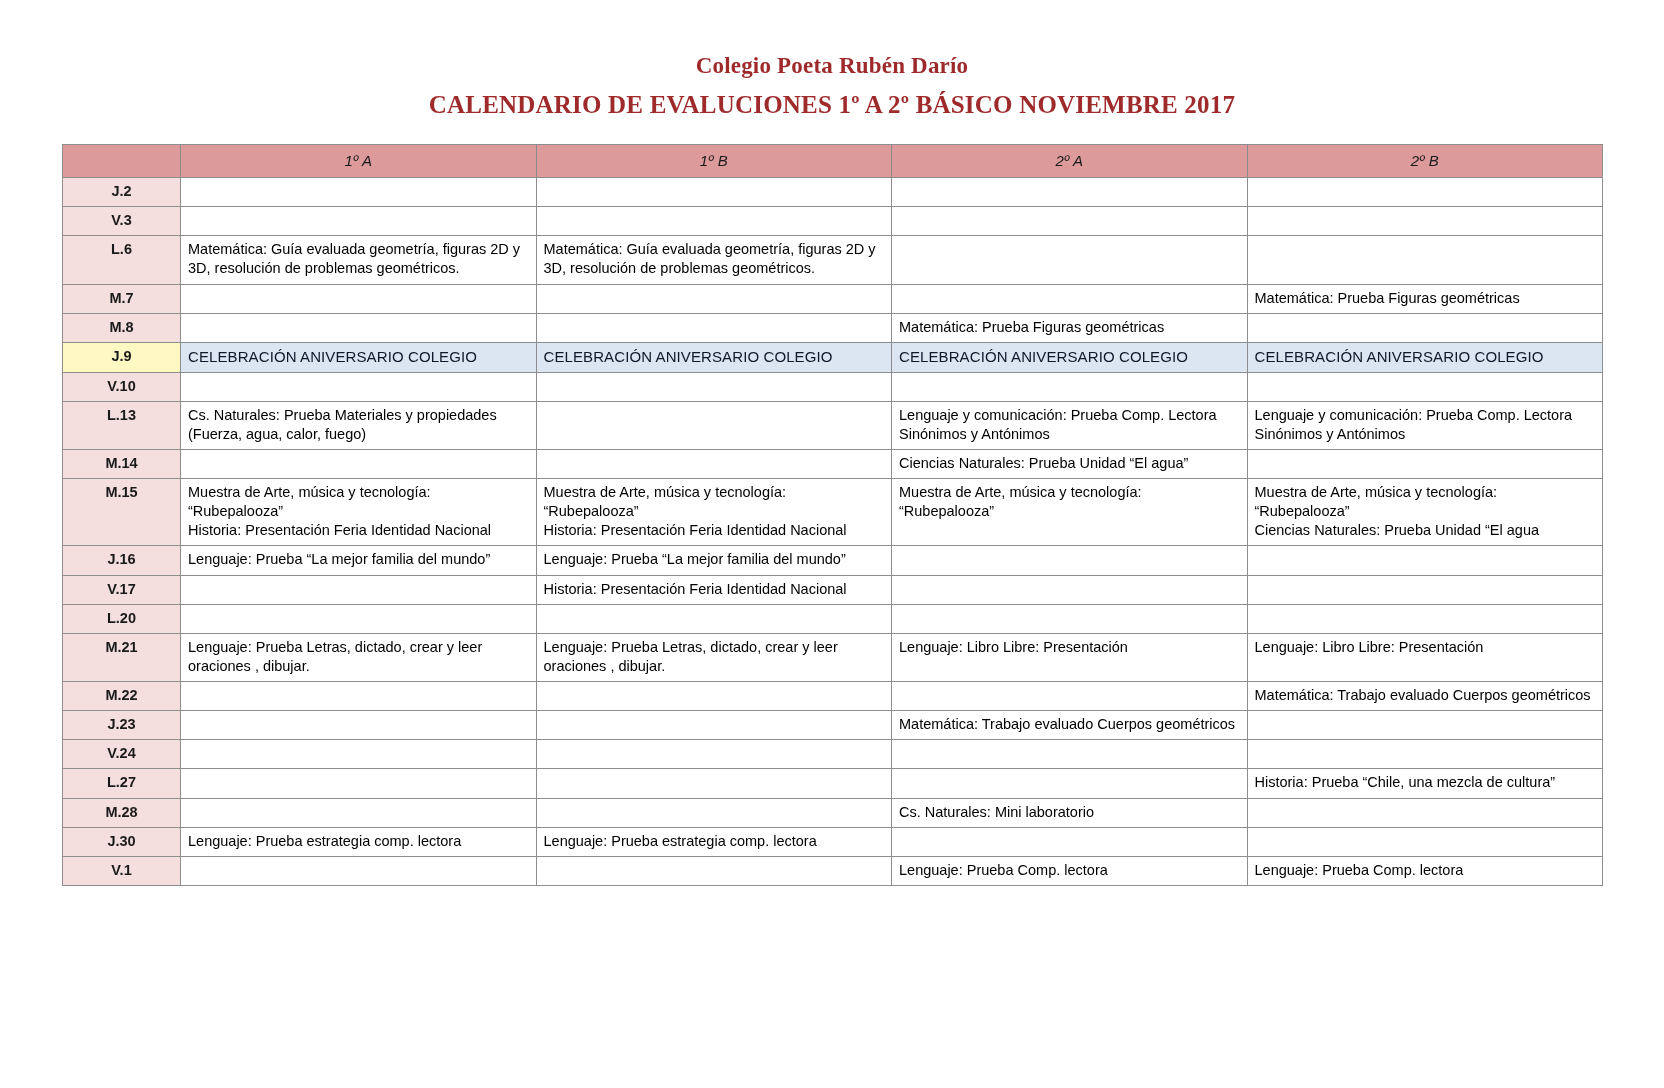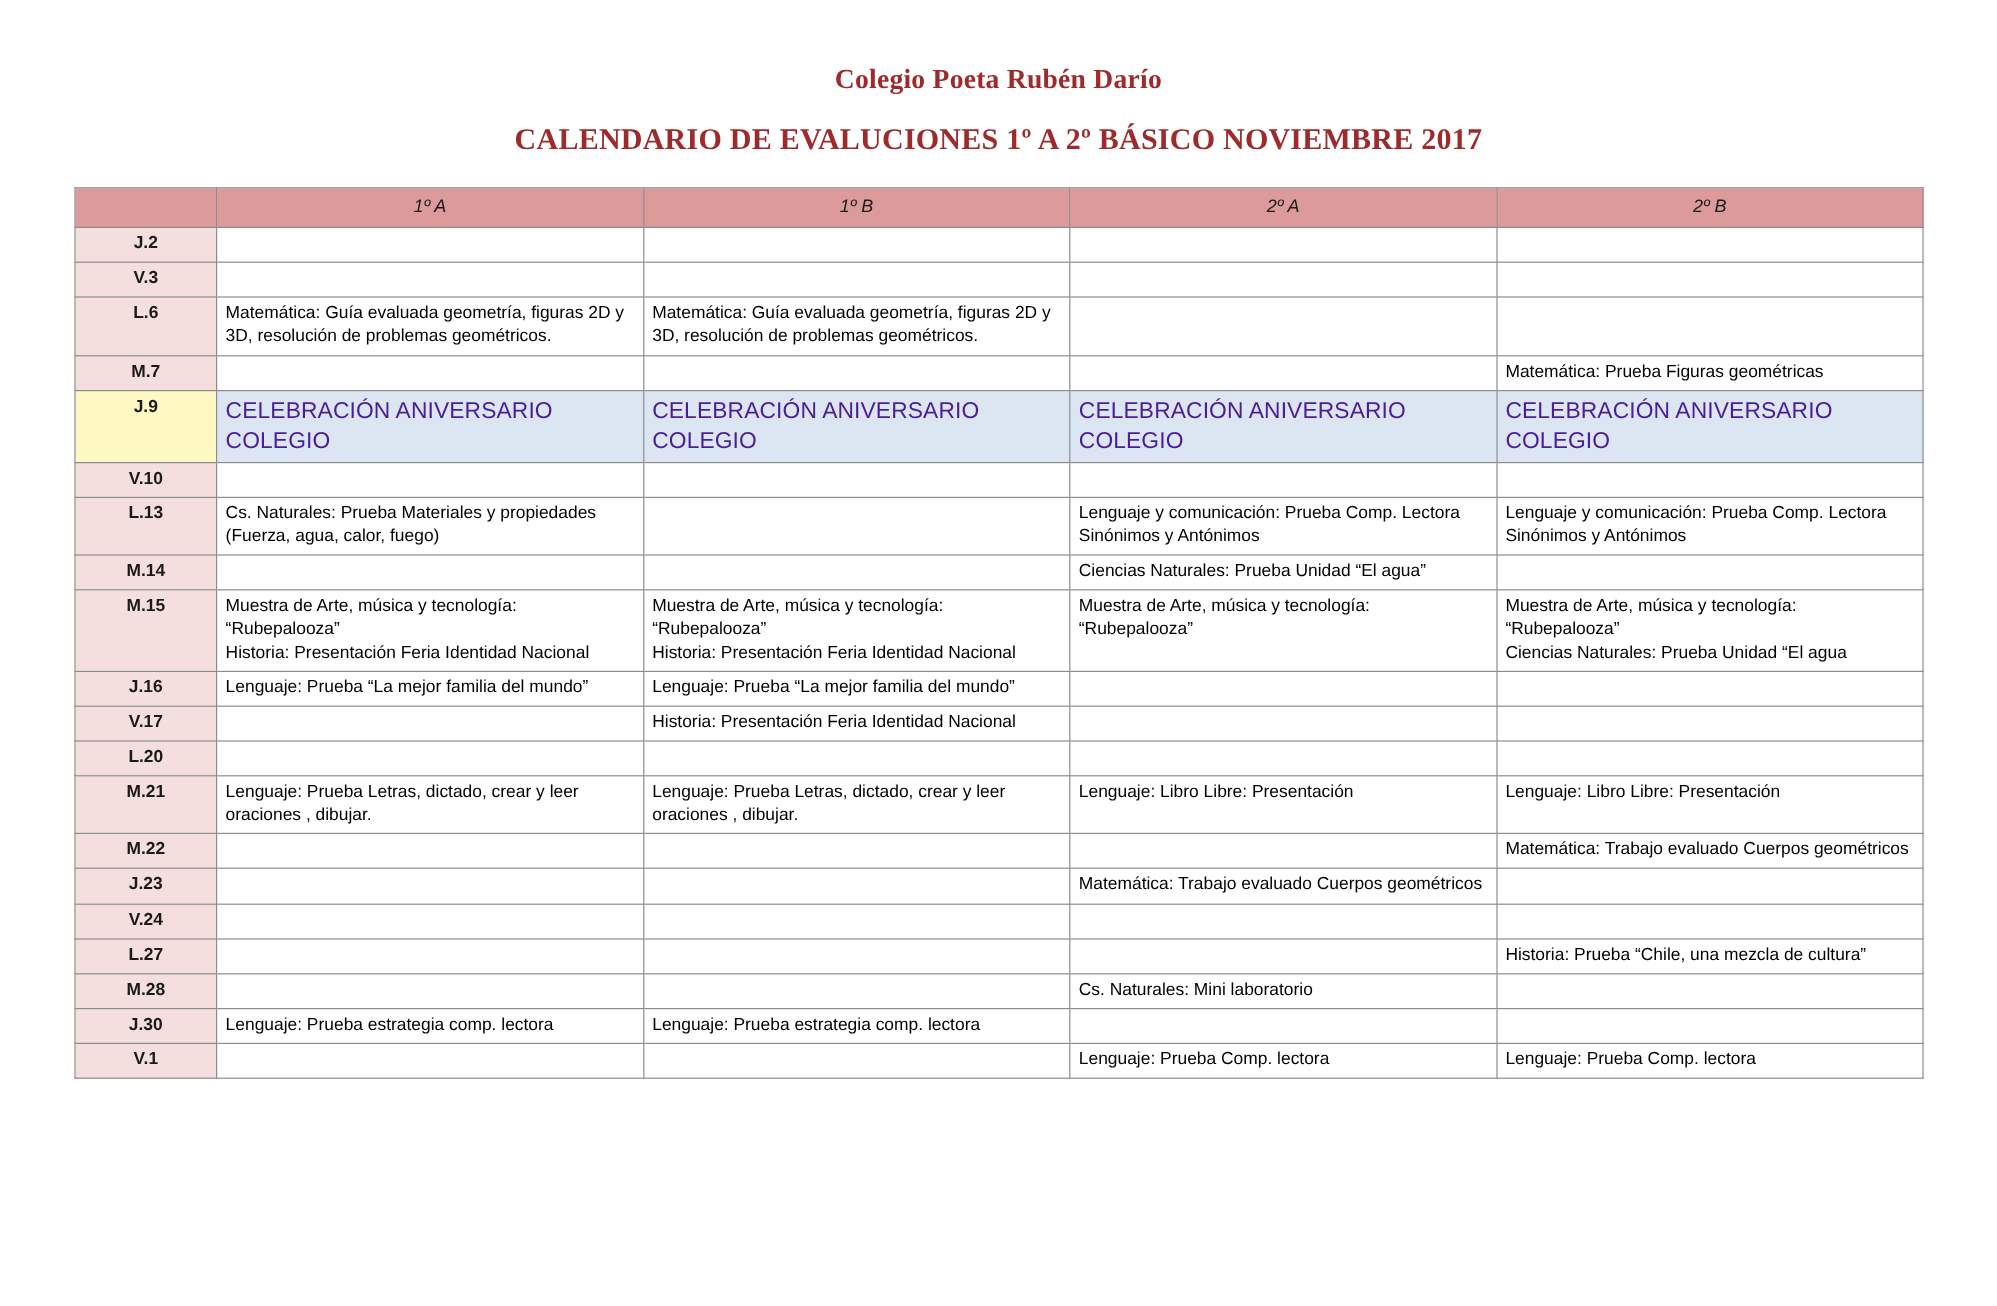--- a/index.html
+++ b/index.html
@@ -31,21 +31,21 @@
     color: #9e2a2b;
     letter-spacing: 0.2px;
     line-height: 1.25;
   }
   .doc-subtitle {
     font-family: "Liberation Serif", serif;
     font-weight: bold;
     font-size: 25px;
     color: #9e2a2b;
     letter-spacing: 0.2px;
-    margin-top: 20px;
+    margin-top: 8px;
     line-height: 1.25;
   }
   .table-wrap {
     margin: 24px auto 0 auto;
     width: 1540px;
   }
   table.cal {
     border-collapse: collapse;
     width: 100%;
     table-layout: fixed;
@@ -78,22 +78,22 @@
     font-size: 15px;
     vertical-align: top;
     padding-top: 4px;
     color: #1a1a1a;
     font-weight: bold;
   }
   td.day.bold { font-weight: bold; }
   tr.anniv td.day { background: #fef9c3; }
   tr.anniv td.cell {
     background: #dce6f2;
-    color: #4c1d95;
-    font-size: 19px;
+    color: #0f172a;
+    font-size: 15px;
     letter-spacing: 0.1px;
     margin-left: 24px;
   }
   td.cell {
     background: #ffffff;
   }
   .cell-line { display: block; }
 </style>
 </head>
 <body>
@@ -151,20 +151,29 @@
           </tr>
           <tr>
             <td class="day">M.7</td>
             <td class="cell"></td>
             <td class="cell"></td>
             <td class="cell"></td>
             <td class="cell">
               <span class="cell-line">Matemática: Prueba Figuras geométricas</span>
             </td>
           </tr>
+          <tr>
+            <td class="day">M.8</td>
+            <td class="cell"></td>
+            <td class="cell"></td>
+            <td class="cell">
+              <span class="cell-line">Matemática: Prueba Figuras geométricas</span>
+            </td>
+            <td class="cell"></td>
+          </tr>
           <tr class="anniv">
             <td class="day">J.9</td>
             <td class="cell">
               <span class="cell-line">CELEBRACIÓN ANIVERSARIO COLEGIO</span>
             </td>
             <td class="cell">
               <span class="cell-line">CELEBRACIÓN ANIVERSARIO COLEGIO</span>
             </td>
             <td class="cell">
               <span class="cell-line">CELEBRACIÓN ANIVERSARIO COLEGIO</span>

